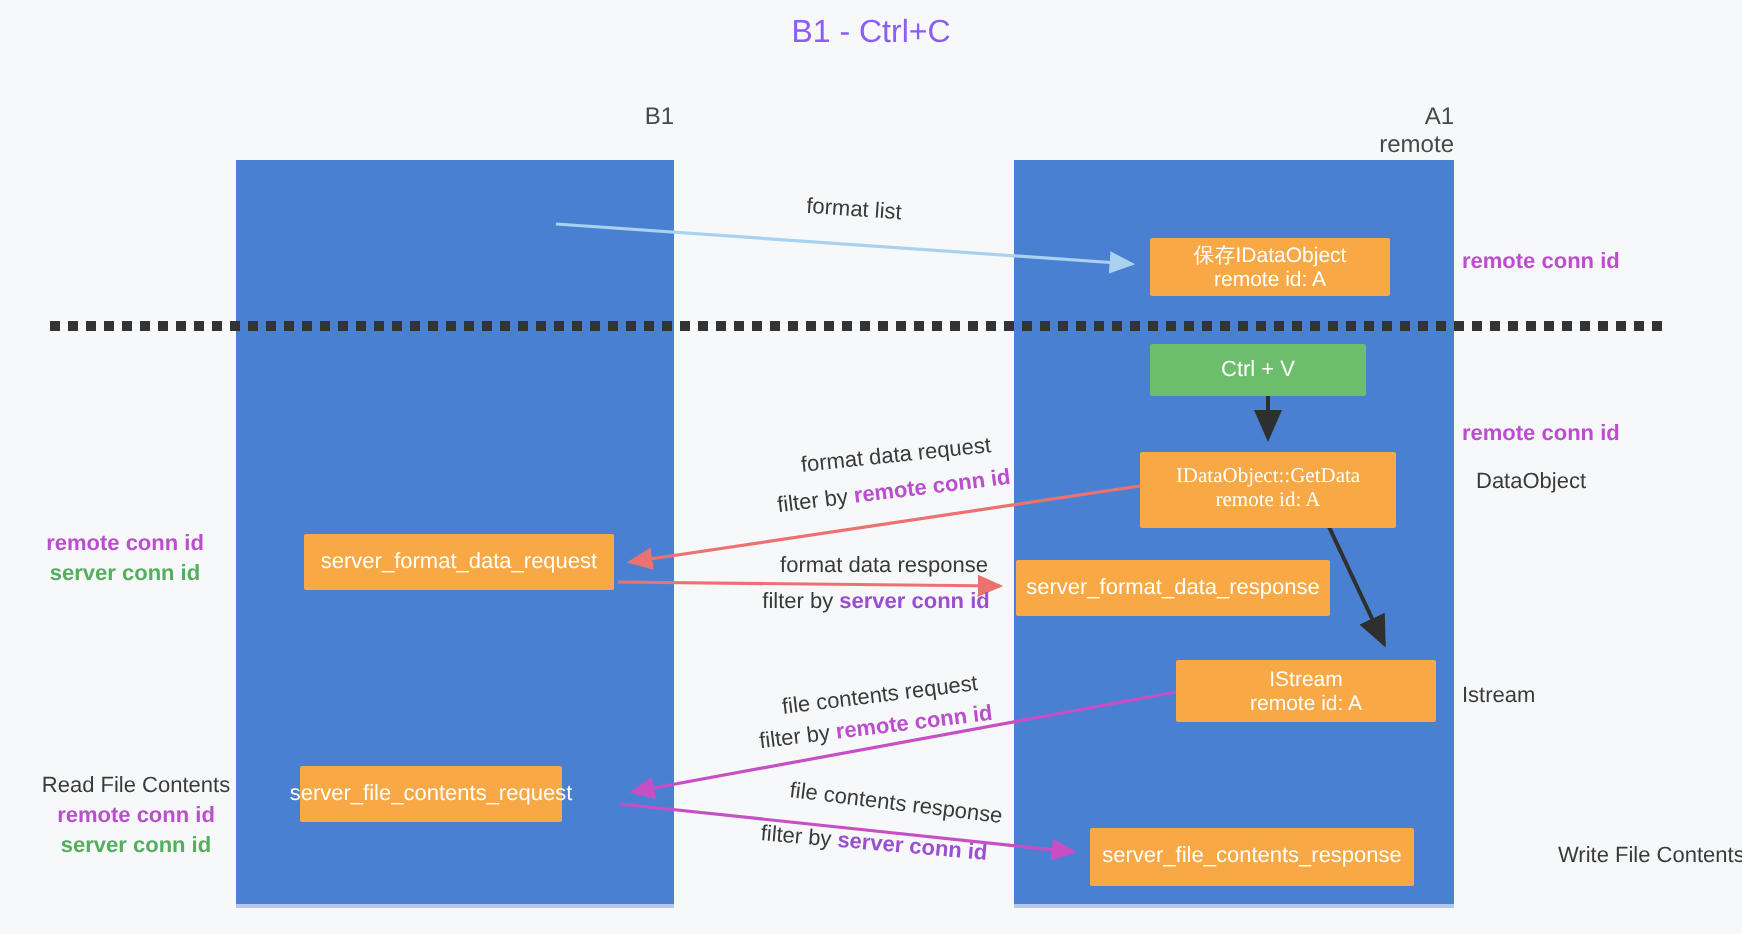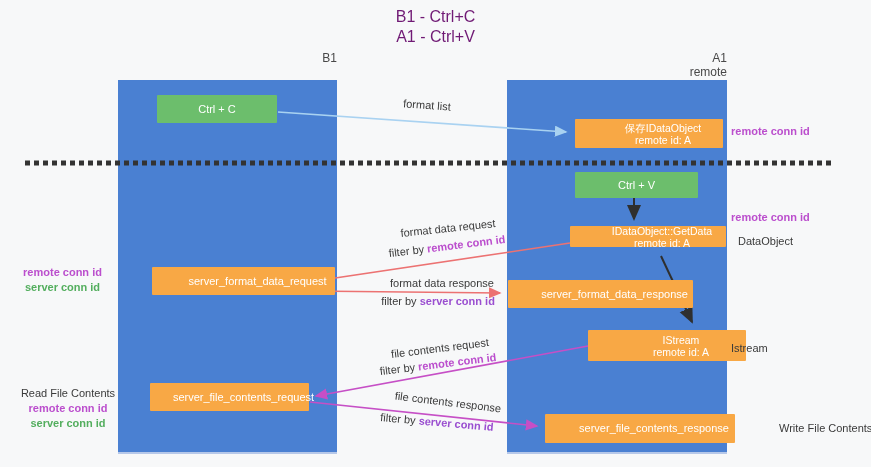--- a/index.html
+++ b/index.html
@@ -5,46 +5,45 @@
   :root{
     --lifeline-blue:#4a80d2; --box-green:#6cbe6c; --box-orange:#f8a845;
     --arrow-red:#ec7272; --arrow-magenta:#c64fc6; --arrow-blue:#a9d2f1; --arrow-black:#2f2f2f;
     --label-magenta:#bb4ecd; --label-violet:#9a4fd0; --label-green:#53ae5e;
     --bg:#f7f8f9; --ink:#3c3c3c;
   }
   html,body{margin:0;padding:0;background:var(--bg);}
   .canvas{position:relative;width:871px;height:467px;background:var(--bg);
     font-family:"Liberation Sans","DejaVu Sans",sans-serif;color:var(--ink);overflow:hidden;}
   .title{position:absolute;top:7px;left:0;width:871px;text-align:center;
-    font-size:16px;line-height:20px;color:#701a75;}
+    font-size:16px;line-height:20px;color:#8b5cf6;}
   .col-header{position:absolute;top:51px;text-align:right;font-size:12px;line-height:14px;color:#484848;}
   .lifeline{position:absolute;top:80px;height:372px;background:var(--lifeline-blue);
     box-shadow:0 2px 0 rgba(130,160,220,.55);}
   .overlay{position:absolute;left:0;top:0;}
   .node{position:absolute;display:flex;flex-direction:column;align-items:center;justify-content:center;
     color:#fff;font-size:11px;line-height:13px;text-align:center;border-radius:1px;}
   .node.green{background:var(--box-green);}
-  .node.orange{background:var(--box-orange);padding-left:28px;}
+  .node.orange{background:var(--box-orange);}
   .node.two{font-size:10.5px;line-height:12px;}
   .alabel{position:absolute;font-size:11px;color:#3a3a3a;white-space:nowrap;text-align:center;}
   .slabel{position:absolute;font-size:11px;white-space:nowrap;}
   .magenta{color:var(--label-magenta);font-weight:bold;}
   .violet{color:var(--label-violet);font-weight:bold;}
   .greenlbl{color:var(--label-green);font-weight:bold;}
   .black-lbl{color:#3a3a3a;}
   .stack{text-align:center;line-height:15px;}
 </style>
 </head>
 <body>
 
 <div class="canvas">
 
   <div class="title">
     <div>B1 - Ctrl+C</div>
-    <div>A1 - Ctrl+V</div>
   </div>
 
   <div class="col-header" style="left:118px;width:219px;">
     <div>B1</div>
   </div>
   <div class="col-header" style="left:507px;width:220px;">
     <div>A1</div>
     <div>remote</div>
   </div>
 
@@ -69,31 +68,28 @@
     <line x1="25" y1="163" x2="832" y2="163" stroke="#333" stroke-width="5" stroke-dasharray="5 4"></line>
     <line x1="278" y1="112" x2="566" y2="132" style="stroke:var(--arrow-blue)" stroke-width="1.6" marker-end="url(#mBlue)"></line>
     <line x1="634" y1="198" x2="634" y2="219" style="stroke:var(--arrow-black)" stroke-width="2" marker-end="url(#mBlack)"></line>
     <line x1="570" y1="243" x2="315" y2="281" style="stroke:var(--arrow-red)" stroke-width="1.6" marker-end="url(#mRed)"></line>
     <line x1="309" y1="291" x2="500" y2="293" style="stroke:var(--arrow-red)" stroke-width="1.6" marker-end="url(#mRed)"></line>
     <line x1="661" y1="256" x2="692" y2="322" style="stroke:var(--arrow-black)" stroke-width="2" marker-end="url(#mBlack)"></line>
     <line x1="588" y1="346" x2="316" y2="396" style="stroke:var(--arrow-magenta)" stroke-width="1.6" marker-end="url(#mMag)"></line>
     <line x1="310" y1="402" x2="537" y2="426" style="stroke:var(--arrow-magenta)" stroke-width="1.6" marker-end="url(#mMag)"></line>
   </svg>
 
-  <div class="node green" style="left:157px;top:95px;width:120px;height:28px;">
-    <div>Ctrl + C</div>
-  </div>
   <div class="node orange two" style="left:575px;top:119px;width:120px;height:29px;">
     <div>保存IDataObject</div>
     <div>remote id: A</div>
   </div>
-  <div class="node green" style="left:575px;top:172px;width:123px;height:26px;">
+  <div class="node green" style="left:575px;top:172px;width:108px;height:26px;">
     <div>Ctrl + V</div>
   </div>
-  <div class="node orange two" style="left:570px;top:226px;width:128px;height:21px;">
+  <div class="node orange two" style="left:570px;top:226px;width:128px;height:38px;font-family:Liberation Serif, serif;">
     <div>IDataObject::GetData</div>
     <div>remote id: A</div>
   </div>
   <div class="node orange" style="left:508px;top:280px;width:157px;height:28px;">
     <div>server_format_data_response</div>
   </div>
   <div class="node orange" style="left:152px;top:267px;width:155px;height:28px;">
     <div>server_format_data_request</div>
   </div>
   <div class="node orange two" style="left:588px;top:330px;width:130px;height:31px;">

